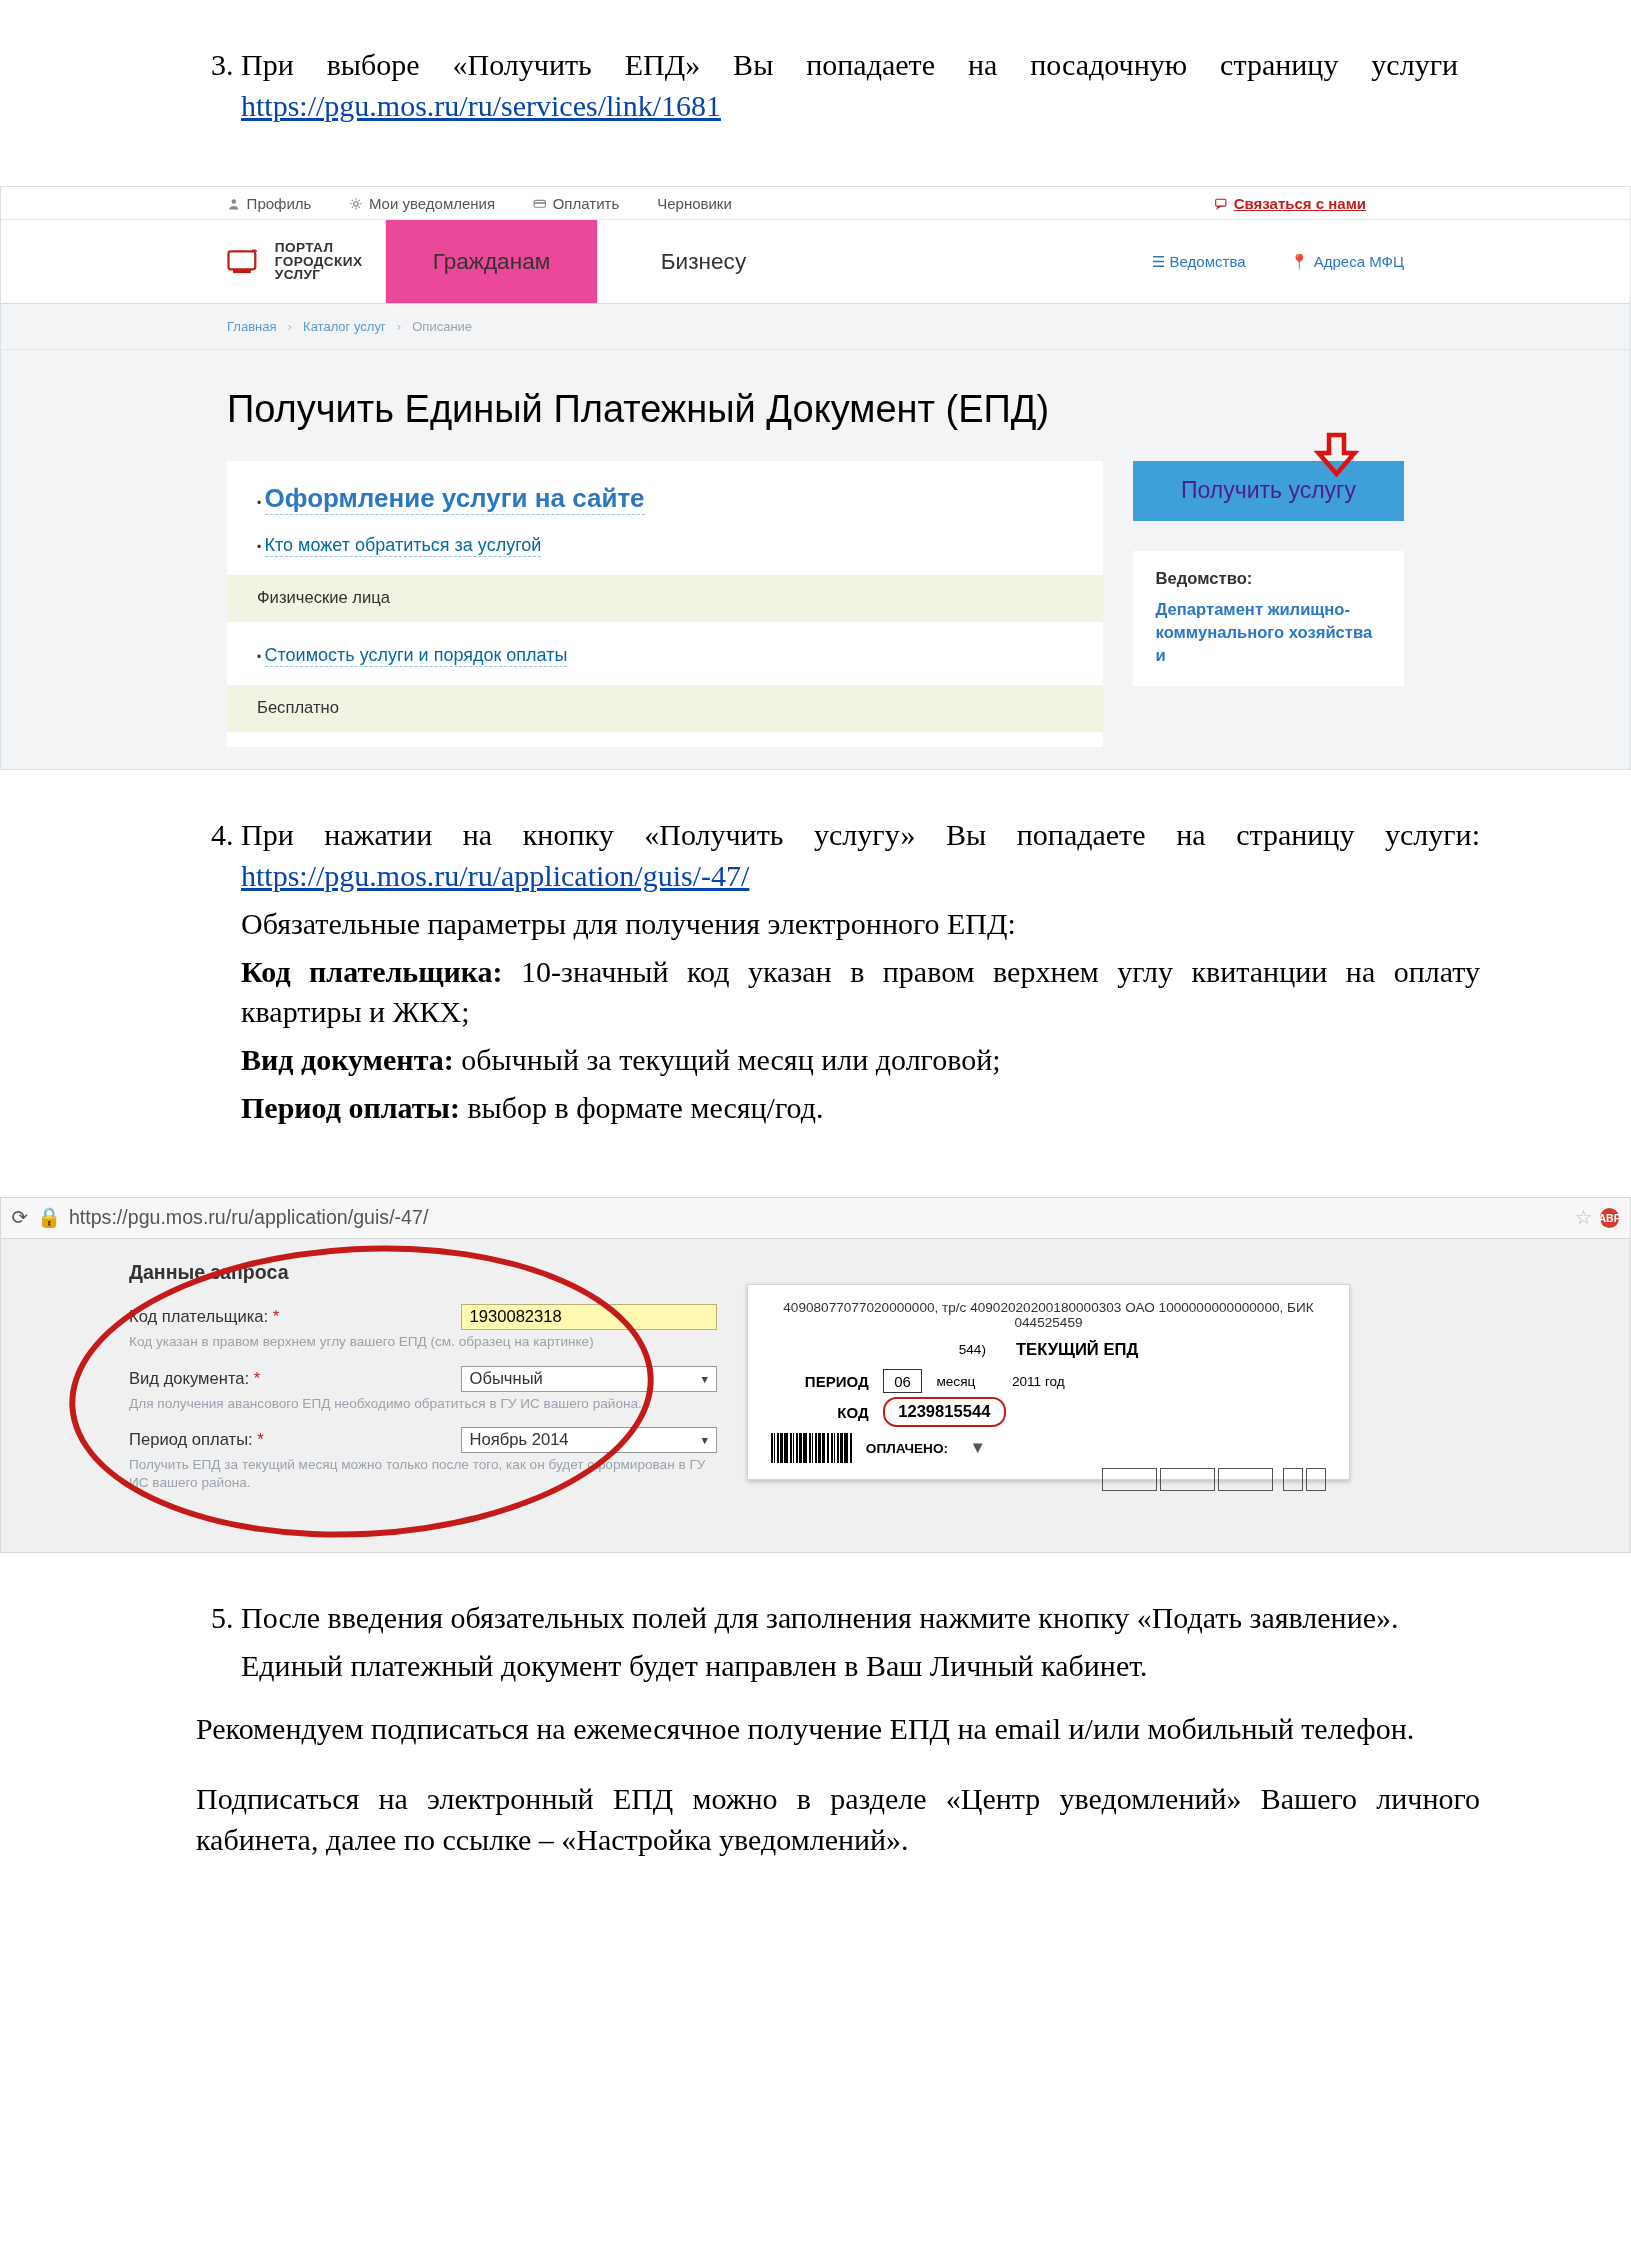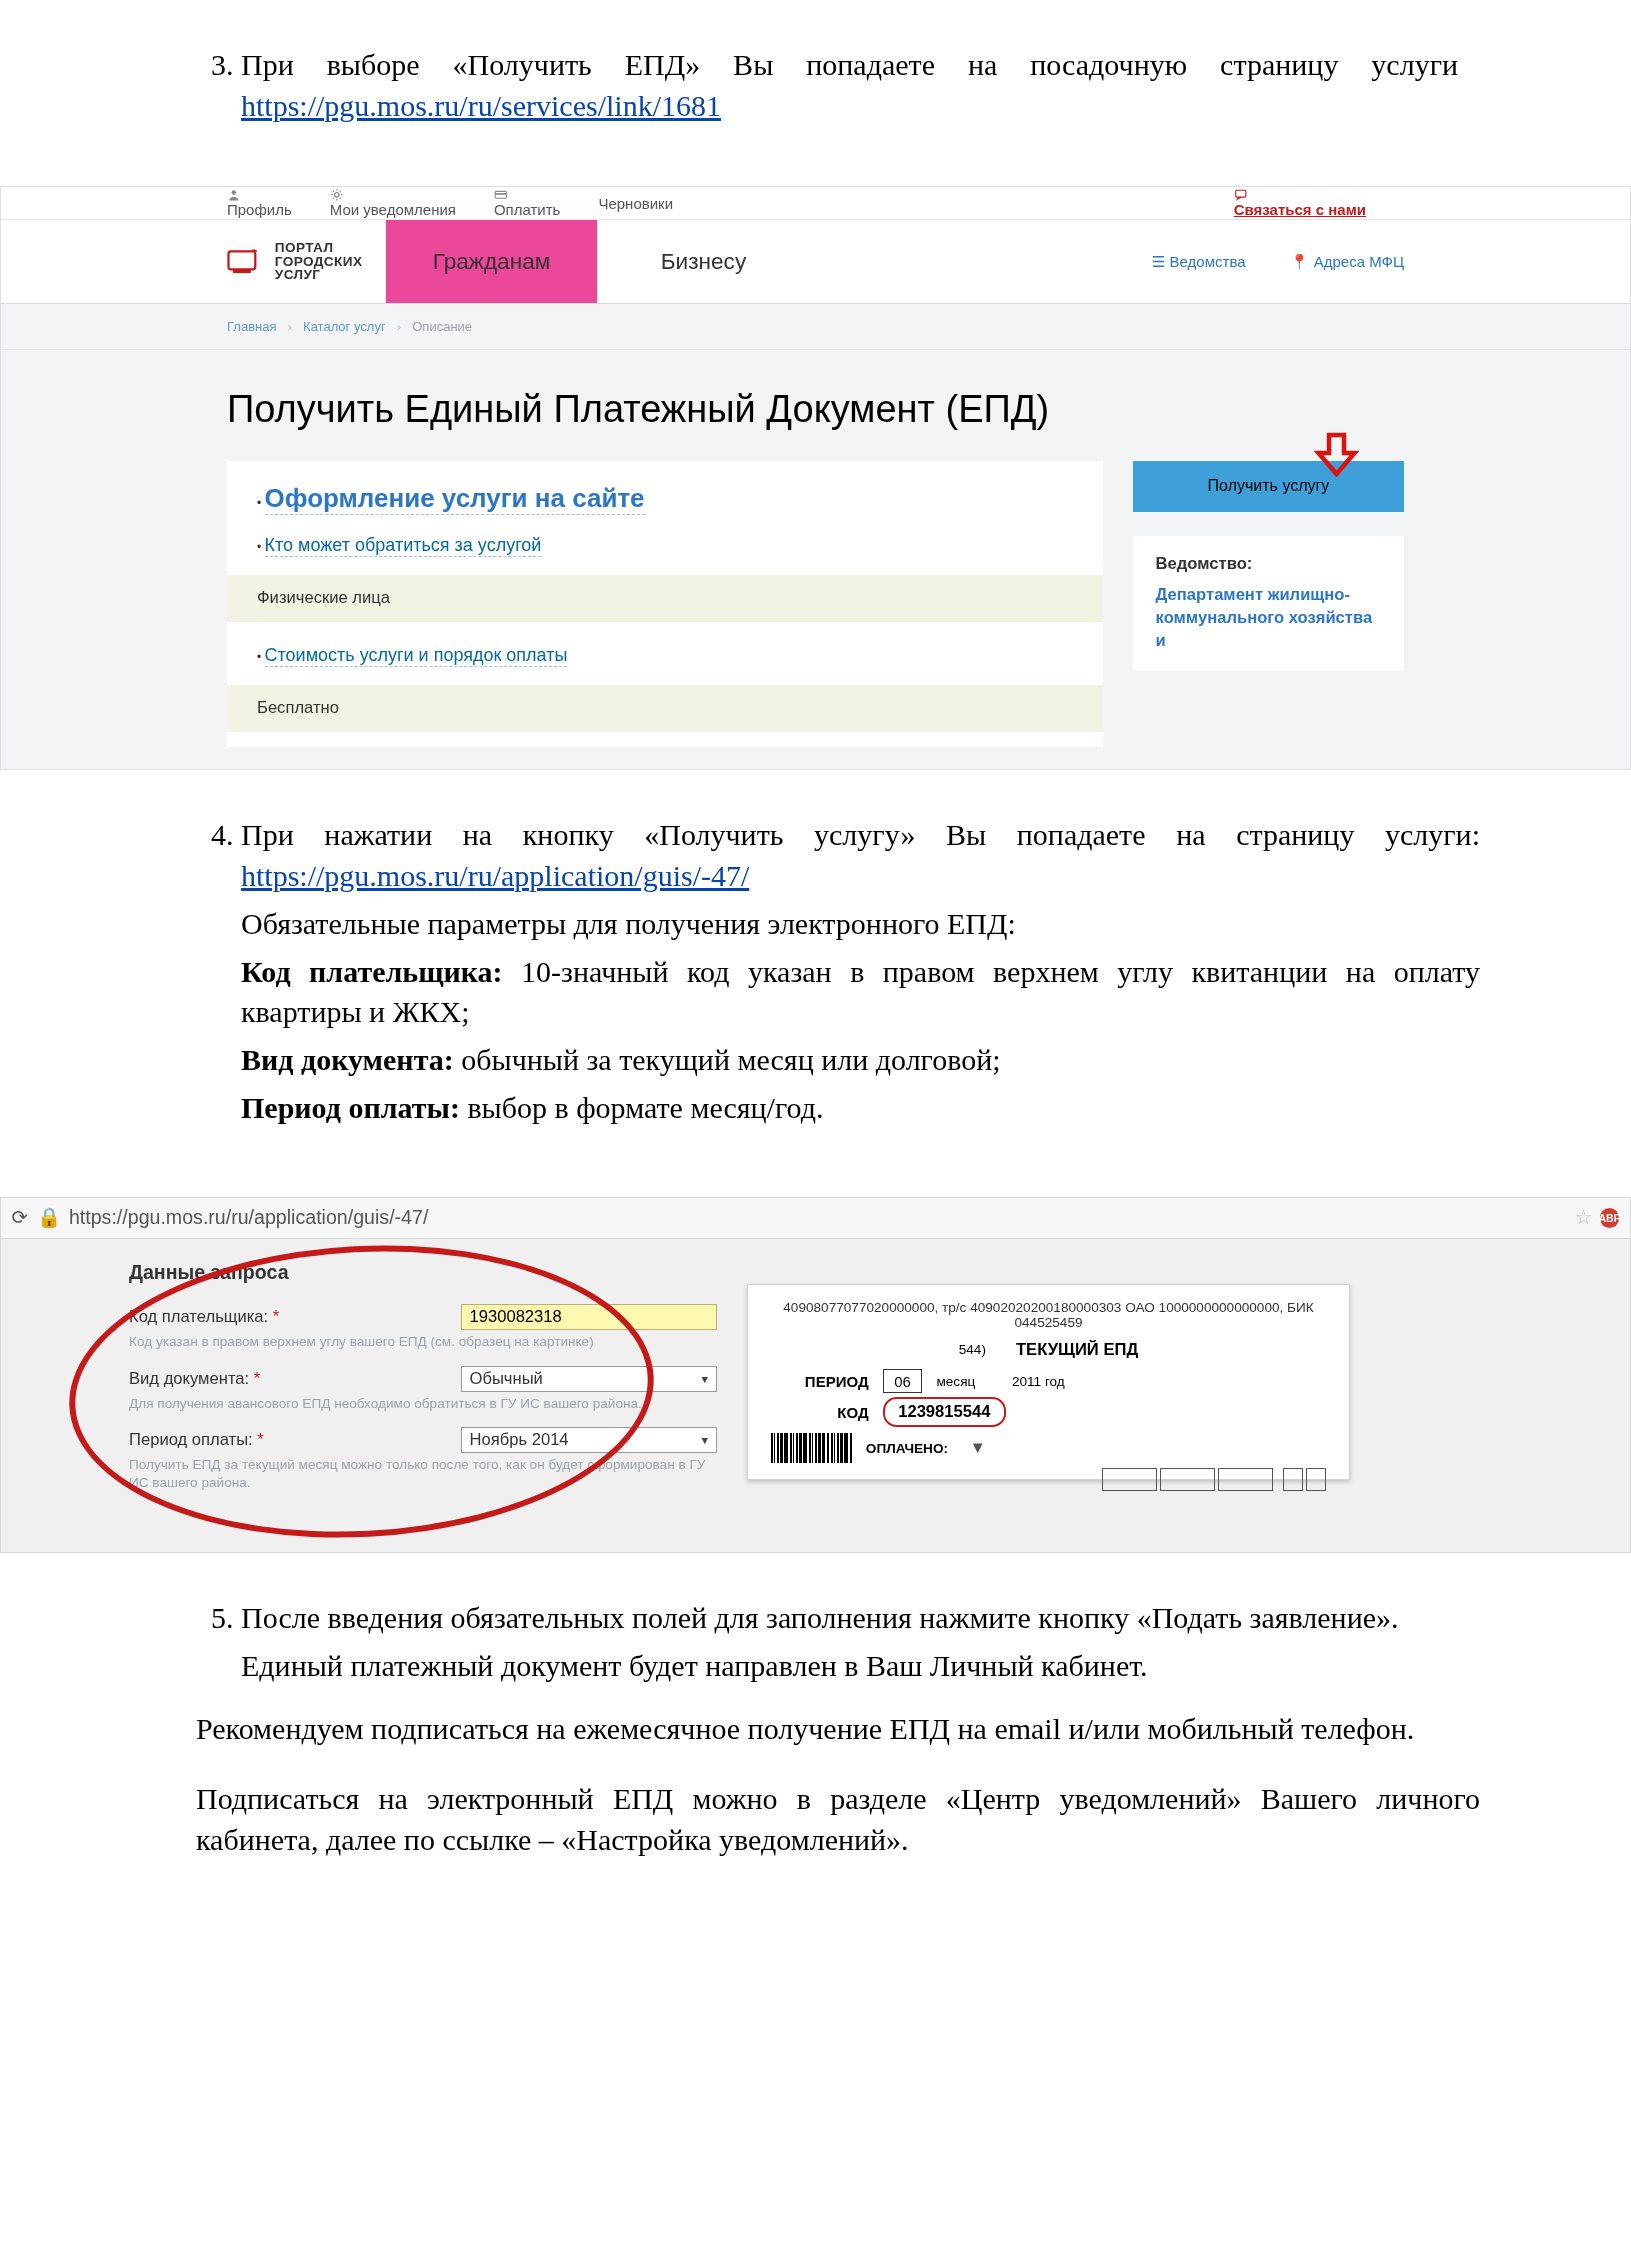--- a/index.html
+++ b/index.html
@@ -49,21 +49,21 @@
   }
   .shot1 .topbar {
     display: flex;
     align-items: center;
     height: 32px;
     padding: 0 226px 0 226px;
     font-size: 15px;
     color: #555;
     border-bottom: 0.8px solid #e4e7eb;
   }
-  .shot1 .topbar .t-item { display:flex; margin-right: 38px; flex-direction: column; }
+  .shot1 .topbar .t-item { display:flex; align-items:center; margin-right: 38px; }
   .shot1 .topbar .t-right { margin-left: auto; color: #c41a1a; text-decoration: underline; font-weight: 700; }
   .shot1 .t-ico { width: 13.6px; height: 13.6px; margin-right: 6px; display: inline-block; }
   .shot1 .t-ico svg { width:100%; height:100%; }
   .shot1 .mainnav {
     display: flex;
     align-items: stretch;
     height: 83px;
     border-bottom: 0.8px solid #d7dade;
     background: #fff;
   }
@@ -110,26 +110,26 @@
     padding: 30px 0 30px 0;
   }
   .shot1 .flexcols { display:flex; gap: 30px; align-items: flex-start; }
   .shot1 .leftcol { flex: 1 1 auto; background:#fff; padding: 22.6px 30px 15px 30px; min-width:0; }
   .shot1 .rightcol { width: 271px; }
   .shot1 .otitle { color:#2b77c1; font-size:26px; font-weight:700; margin: 0 0 10.6px 0; border-bottom: 0.8px dashed #9cc1e4; display:inline-block; }
   .shot1 .dash-link { color:#0369a1; font-size:18px; margin: 9px 0 18px 0; display:inline-block; border-bottom: 0.8px dashed #9cc1e4; }
   .shot1 .pale-row { background:#f2f3e3; margin: 0 -30px; padding: 13.6px 30px; font-size:16.6px; }
   .shot1 .get-btn {
     background: #3f9fd9;
-    color: #000000;
-    font-size: 16px;
+    color: #4c1d95;
+    font-size: 23px;
     padding: 16.6px 29px;
     text-align: center;
     position: relative;
-    margin-bottom: 24px;
+    margin-bottom: 30px;
   }
   .shot1 .arrow-down {
     position: absolute;
     top: -29px; right: 45px;
     width: 45px; height: 45px;
   }
   .shot1 .ved-box { background:#fff; padding: 18px 22.6px; font-size:16.6px; }
   .shot1 .ved-box .label { font-weight:700; margin-bottom: 9px; }
   .shot1 .ved-box .dept { color:#2b77c1; font-weight:700; line-height:1.4; }
 

